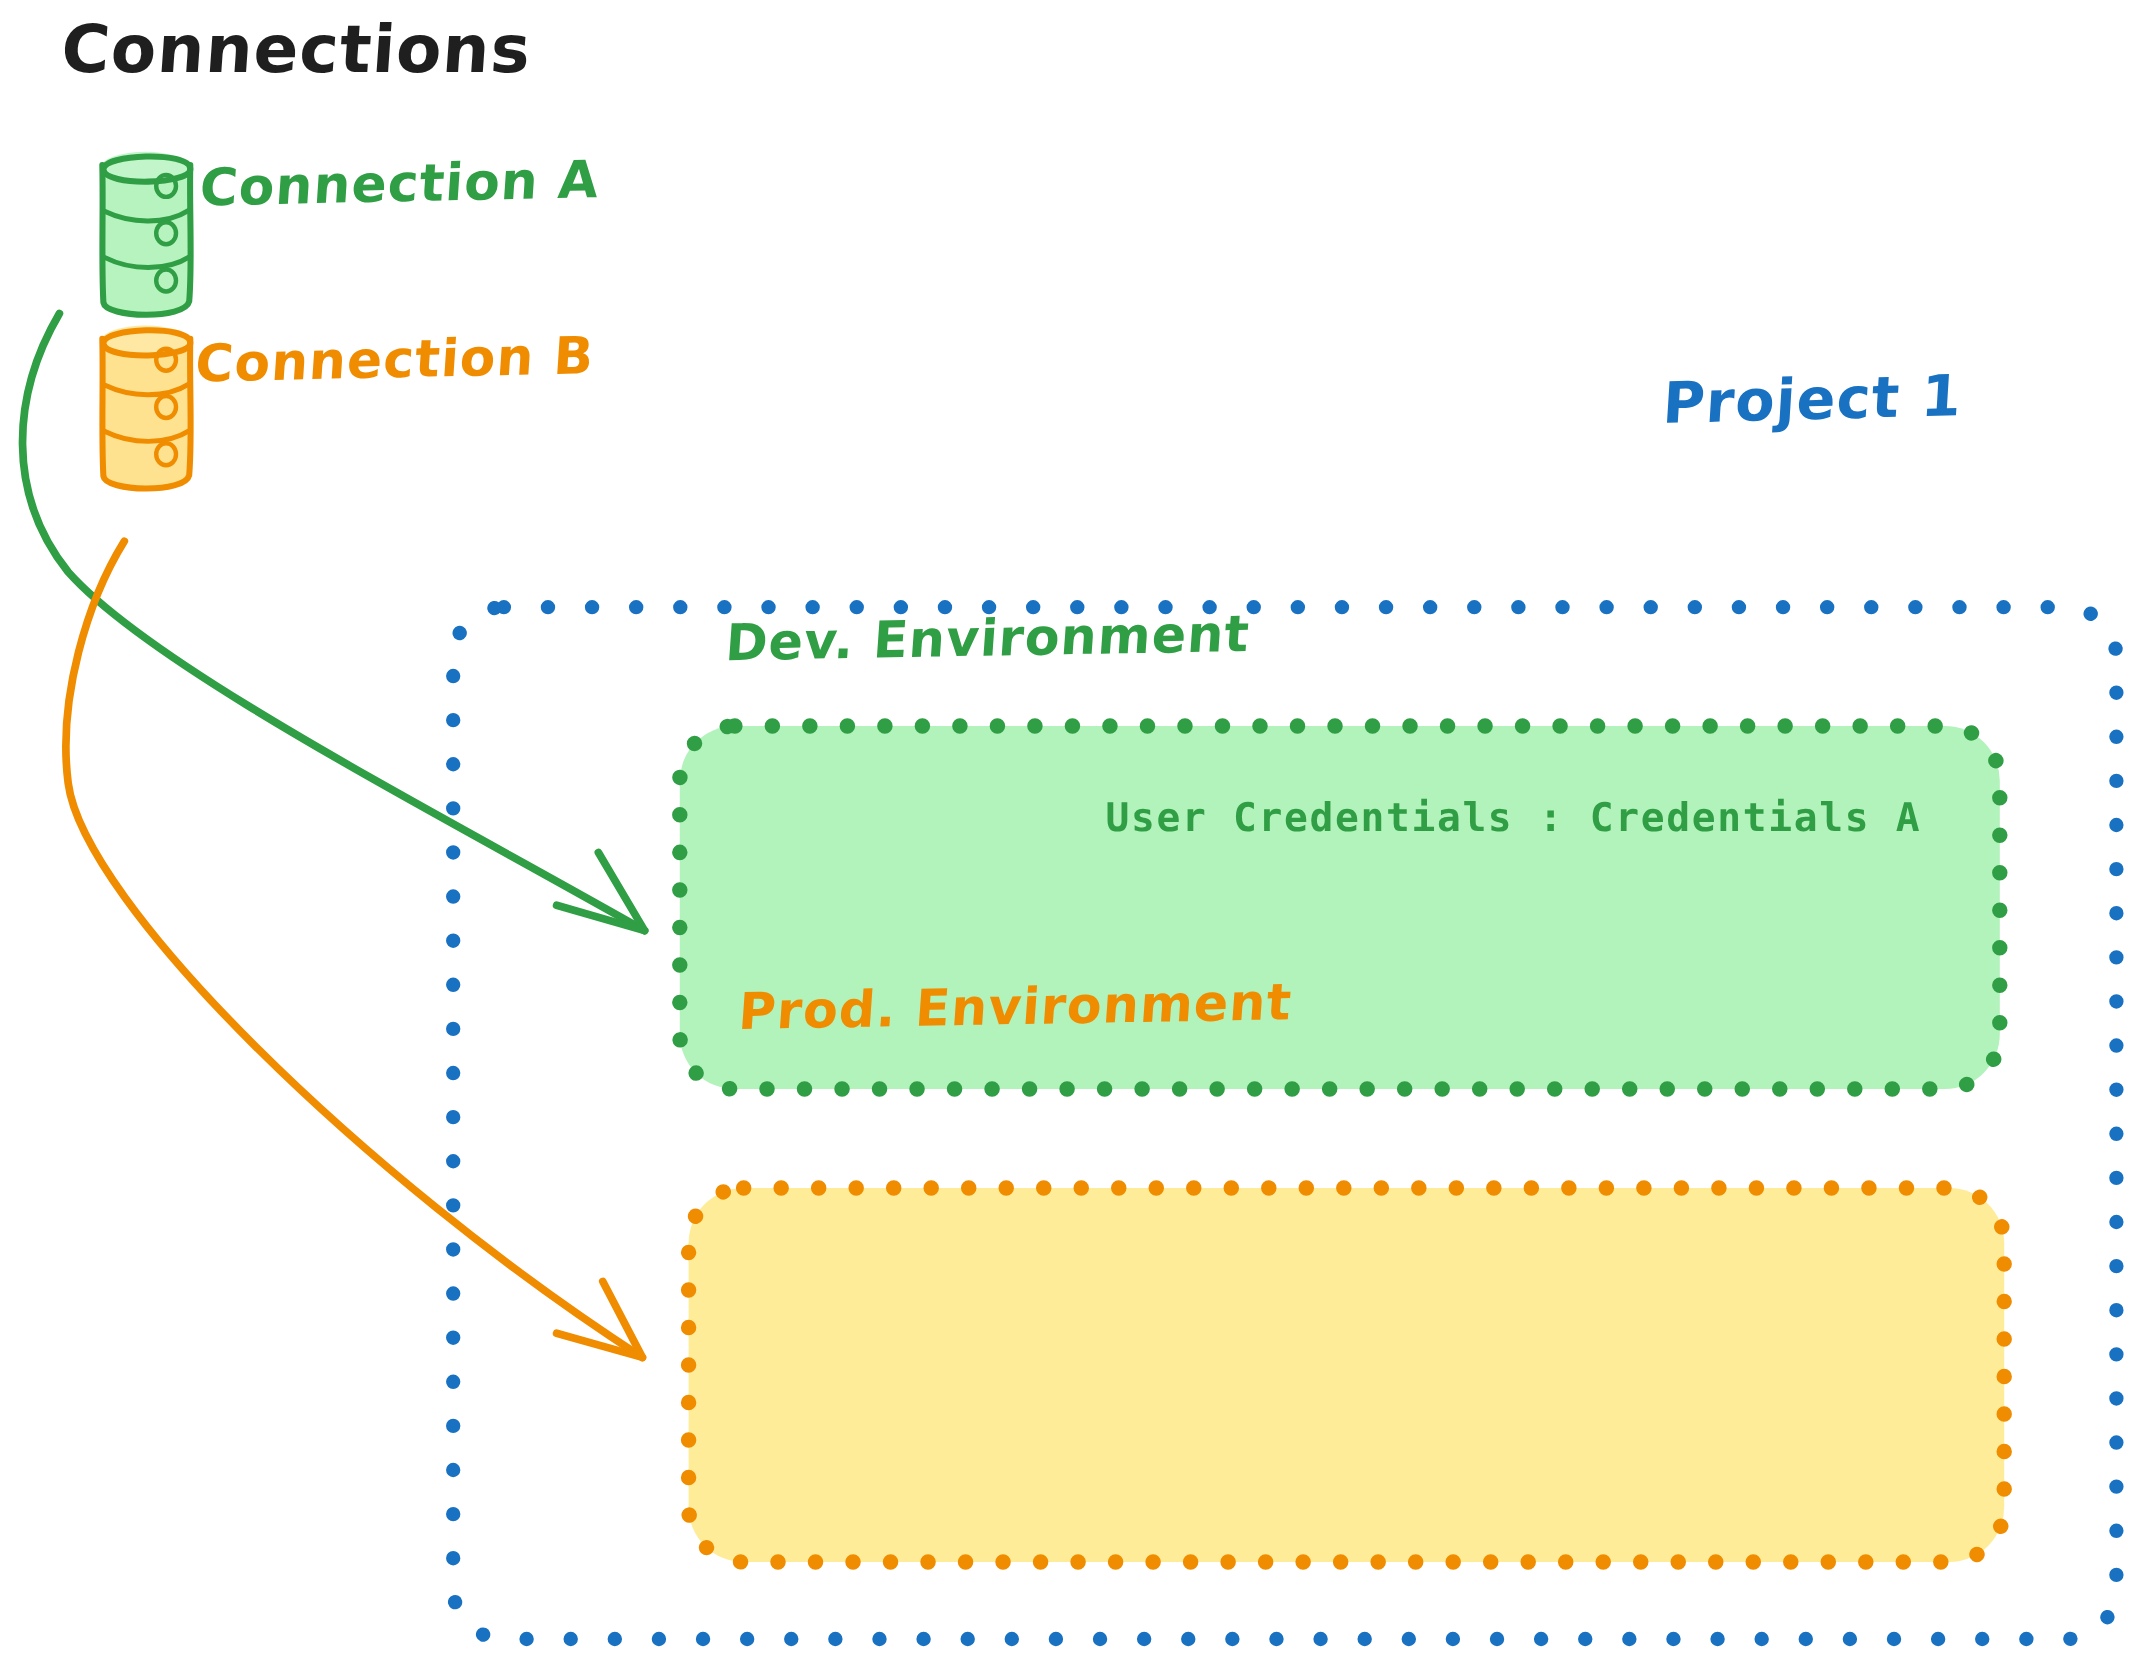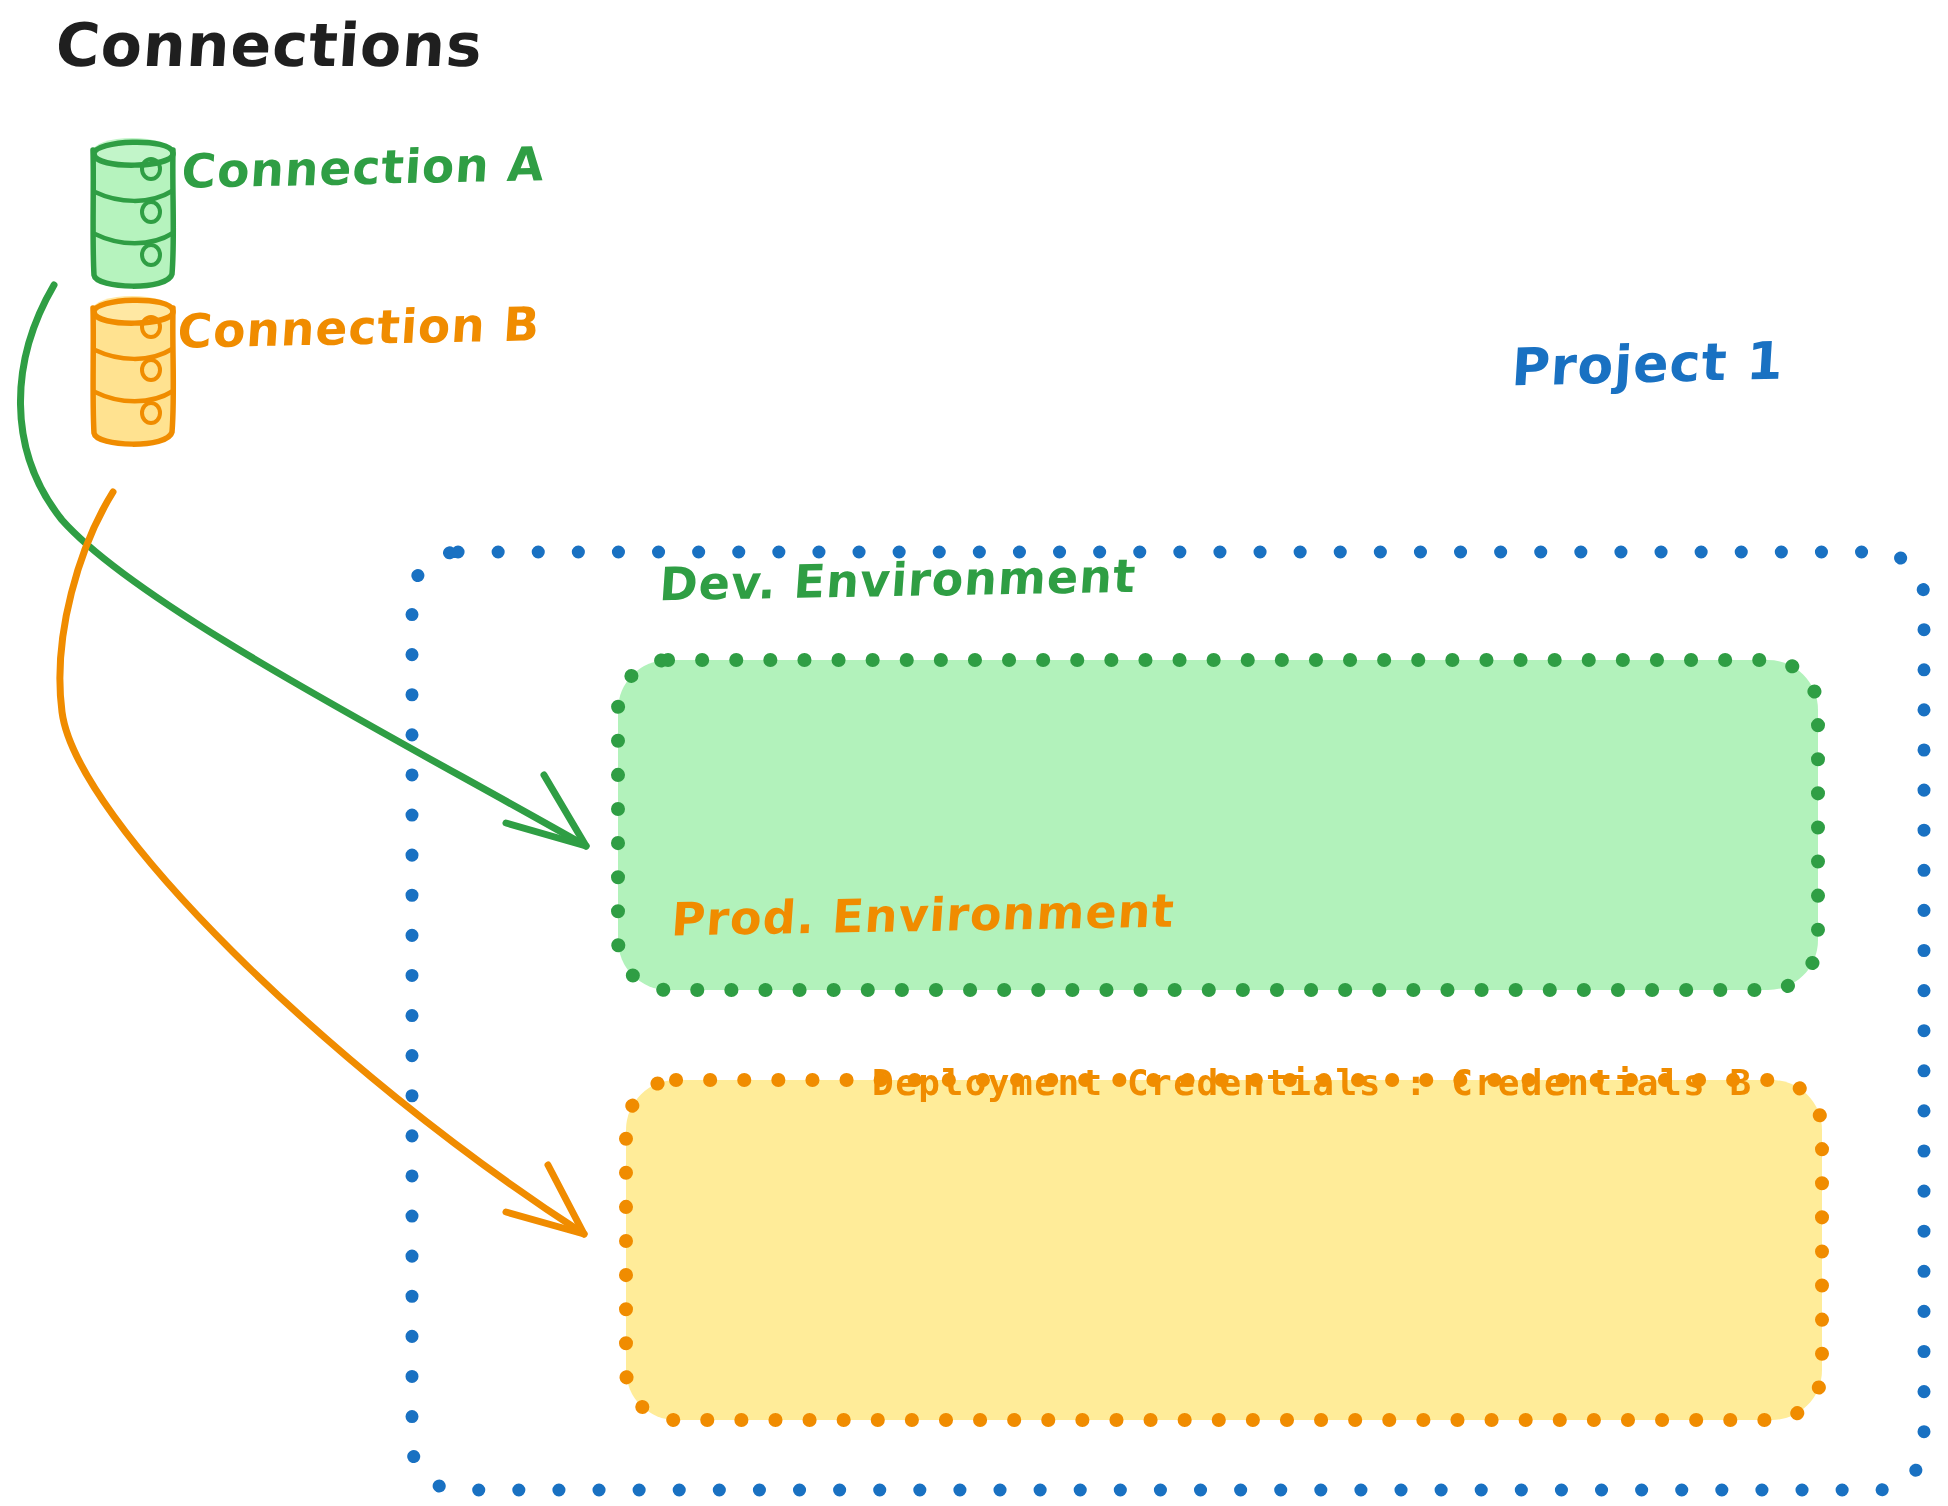--- a/index.html
+++ b/index.html
@@ -156,18 +156,18 @@
   <div class="txt hand" id="title-connections">Connections</div>
 
   <div class="txt hand" id="label-conn-a">Connection A</div>
 
   <div class="txt hand" id="label-conn-b">Connection B</div>
 
   <div class="txt hand" id="label-project">Project 1</div>
 
   <div class="txt hand" id="label-dev-env">Dev. Environment</div>
 
+  <div class="txt mono" id="label-dev-creds">User Credentials : Credentials A</div>
 
   <div class="txt hand" id="label-prod-env">Prod. Environment</div>
 
-  <div class="txt mono" id="label-prod-creds">Deployment Credentials : Credentials B</div>
 
 </div>
 
 </body></html>

